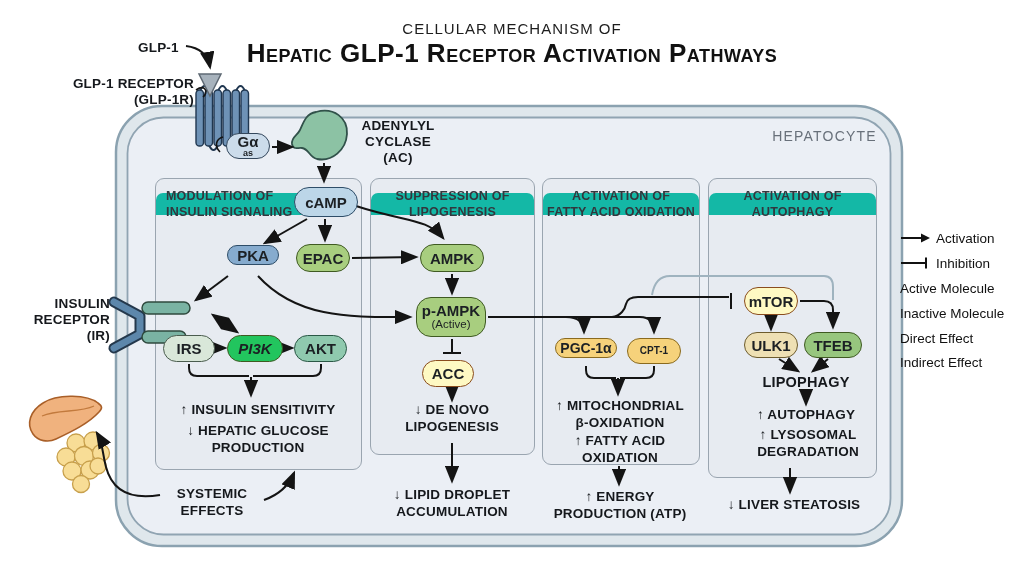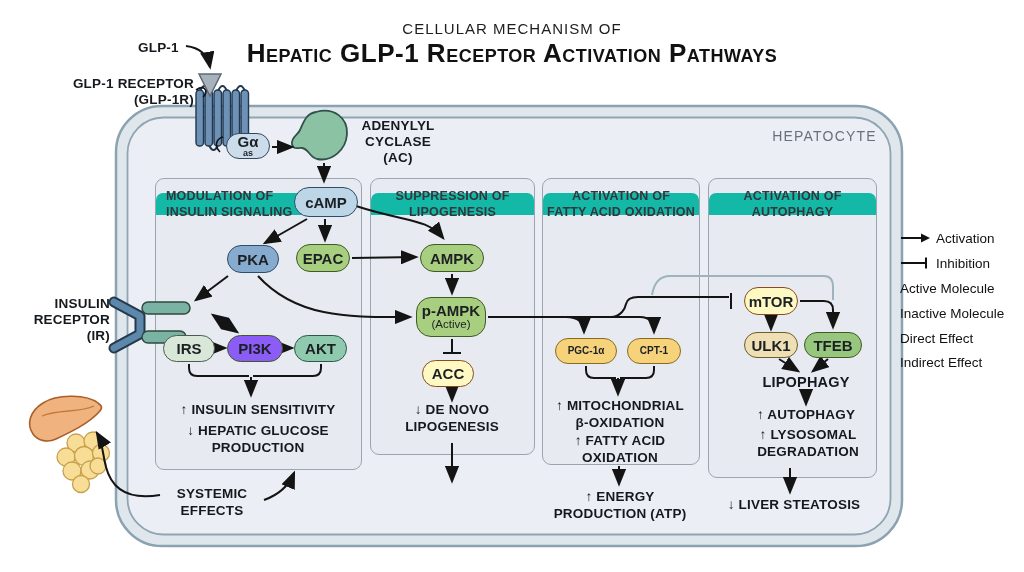--- a/index.html
+++ b/index.html
@@ -20,21 +20,21 @@
                 font-size:12.5px;font-weight:bold;letter-spacing:.2px;color:#32373d;text-align:center;line-height:1.3;margin-top:14px;}
   .panel-header.left{justify-content:flex-start;padding-left:10px;text-align:left;}
   .pill{position:absolute;display:flex;align-items:center;justify-content:center;flex-direction:column;
         border:1.6px solid #3a4a2c;border-radius:15px;font-size:15px;font-weight:600;color:#1c2024;
         box-sizing:border-box;z-index:4;line-height:1.0;}
   .pill .sub2{font-size:11.5px;font-weight:500;margin-top:1px;}
   .c-camp{background:#bcd6e8;border-color:#2e4d68;}
   .c-pka{background:#86abce;border-color:#2e4d68;}
   .c-green{background:#a8ce7f;border-color:#3f5a22;}
   .c-irs{background:#d9e7d9;border-color:#4a5c4e;}
-  .c-pi3k{background:#8b5cf6;border-color:#3f5a22;}
+  .c-pi3k{background:#22c55e;border-color:#3f5a22;font-style:italic;}
   .c-akt{background:#8fc9ae;border-color:#2b5846;}
   .c-orange{background:#fef9c3;border-color:#8a4c1e;}
   .c-yellow{background:#f6d27b;border-color:#8a6a1e;}
   .c-ulk{background:#eee0b4;border-color:#6d5c2e;}
   .c-tfeb{background:#97c67e;border-color:#3f5a22;}
   .c-galpha{background:#ccdceb;border-color:#33475c;}
   .legend-row{position:absolute;left:900px;height:20px;display:flex;align-items:center;gap:6px;
               font-size:13.5px;font-weight:500;color:#111;}
   .z3{z-index:3;}
 </style>
@@ -182,44 +182,46 @@
 (IR)</div>
   <div class="abs lbl ml z3" style="left:352px;top:118px;width:92px;text-align:center">ADENYLYL
 CYCLASE
 (AC)</div>
 
   <div class="pill c-galpha" style="left:226px;top:133px;width:44px;height:26px;">
     <span>Gα</span>
       <sub style="font-size:9px">as</sub>
   </div>
   <div class="pill c-camp" style="left:294px;top:187px;width:64px;height:30px">cAMP</div>
-  <div class="pill c-pka" style="left:227px;top:245px;width:52px;height:28px">PKA</div>
+  <div class="pill c-pka" style="left:227px;top:245px;width:52px;height:20px">PKA</div>
   <div class="pill c-green" style="left:296px;top:244px;width:54px;height:28px">EPAC</div>
   <div class="pill c-irs" style="left:163px;top:335px;width:52px;height:27px">IRS</div>
   <div class="pill c-pi3k" style="left:227px;top:335px;width:56px;height:27px">PI3K</div>
   <div class="pill c-akt" style="left:294px;top:335px;width:53px;height:27px">AKT</div>
   <div class="pill c-green" style="left:420px;top:244px;width:64px;height:28px">AMPK</div>
   <div class="pill c-green" style="left:416px;top:297px;width:70px;height:40px">
     <span>p-AMPK</span>
     <span class="sub2">(Active)</span>
   </div>
   <div class="pill c-orange" style="left:422px;top:360px;width:52px;height:27px">ACC</div>
-  <div class="pill c-yellow" style="left:555px;top:338px;width:62px;height:26px;font-size:10px">PGC-1α</div>
+  <div class="pill c-yellow" style="left:555px;top:338px;width:62px;height:20px;font-size:14px">PGC-1α</div>
   <div class="pill c-yellow" style="left:627px;top:338px;width:54px;height:26px;font-size:10px">CPT-1</div>
   <div class="pill c-orange" style="left:744px;top:287px;width:54px;height:28px">mTOR</div>
   <div class="pill c-ulk" style="left:744px;top:332px;width:54px;height:26px">ULK1</div>
   <div class="pill c-tfeb" style="left:804px;top:332px;width:58px;height:26px">TFEB</div>
 
   <div class="abs txt z3" style="left:163px;top:402px;width:190px">↑ INSULIN SENSITIVITY</div>
   <div class="abs txt ml z3" style="left:163px;top:423px;width:190px">↓ HEPATIC GLUCOSE
 PRODUCTION</div>
   <div class="abs txt ml z3" style="left:162px;top:486px;width:100px">SYSTEMIC
 EFFECTS</div>
   <div class="abs txt ml z3" style="left:372px;top:402px;width:160px">↓ DE NOVO
 LIPOGENESIS</div>
+  <div class="abs txt ml z3" style="left:372px;top:487px;width:160px">↓ LIPID DROPLET
+ACCUMULATION</div>
   <div class="abs txt ml z3" style="left:545px;top:433px;width:150px">↑ FATTY ACID
 OXIDATION</div>
   <div class="abs txt ml z3" style="left:545px;top:398px;width:150px">↑ MITOCHONDRIAL
 β-OXIDATION</div>
   <div class="abs txt ml z3" style="left:538px;top:489px;width:164px">↑ ENERGY
 PRODUCTION (ATP)</div>
   <div class="abs txt z3" style="left:752px;top:373px;width:108px;font-size:14.5px">LIPOPHAGY</div>
   <div class="abs txt z3" style="left:732px;top:407px;width:148px">↑ AUTOPHAGY</div>
   <div class="abs txt ml z3" style="left:732px;top:427px;width:152px">↑ LYSOSOMAL
 DEGRADATION</div>

